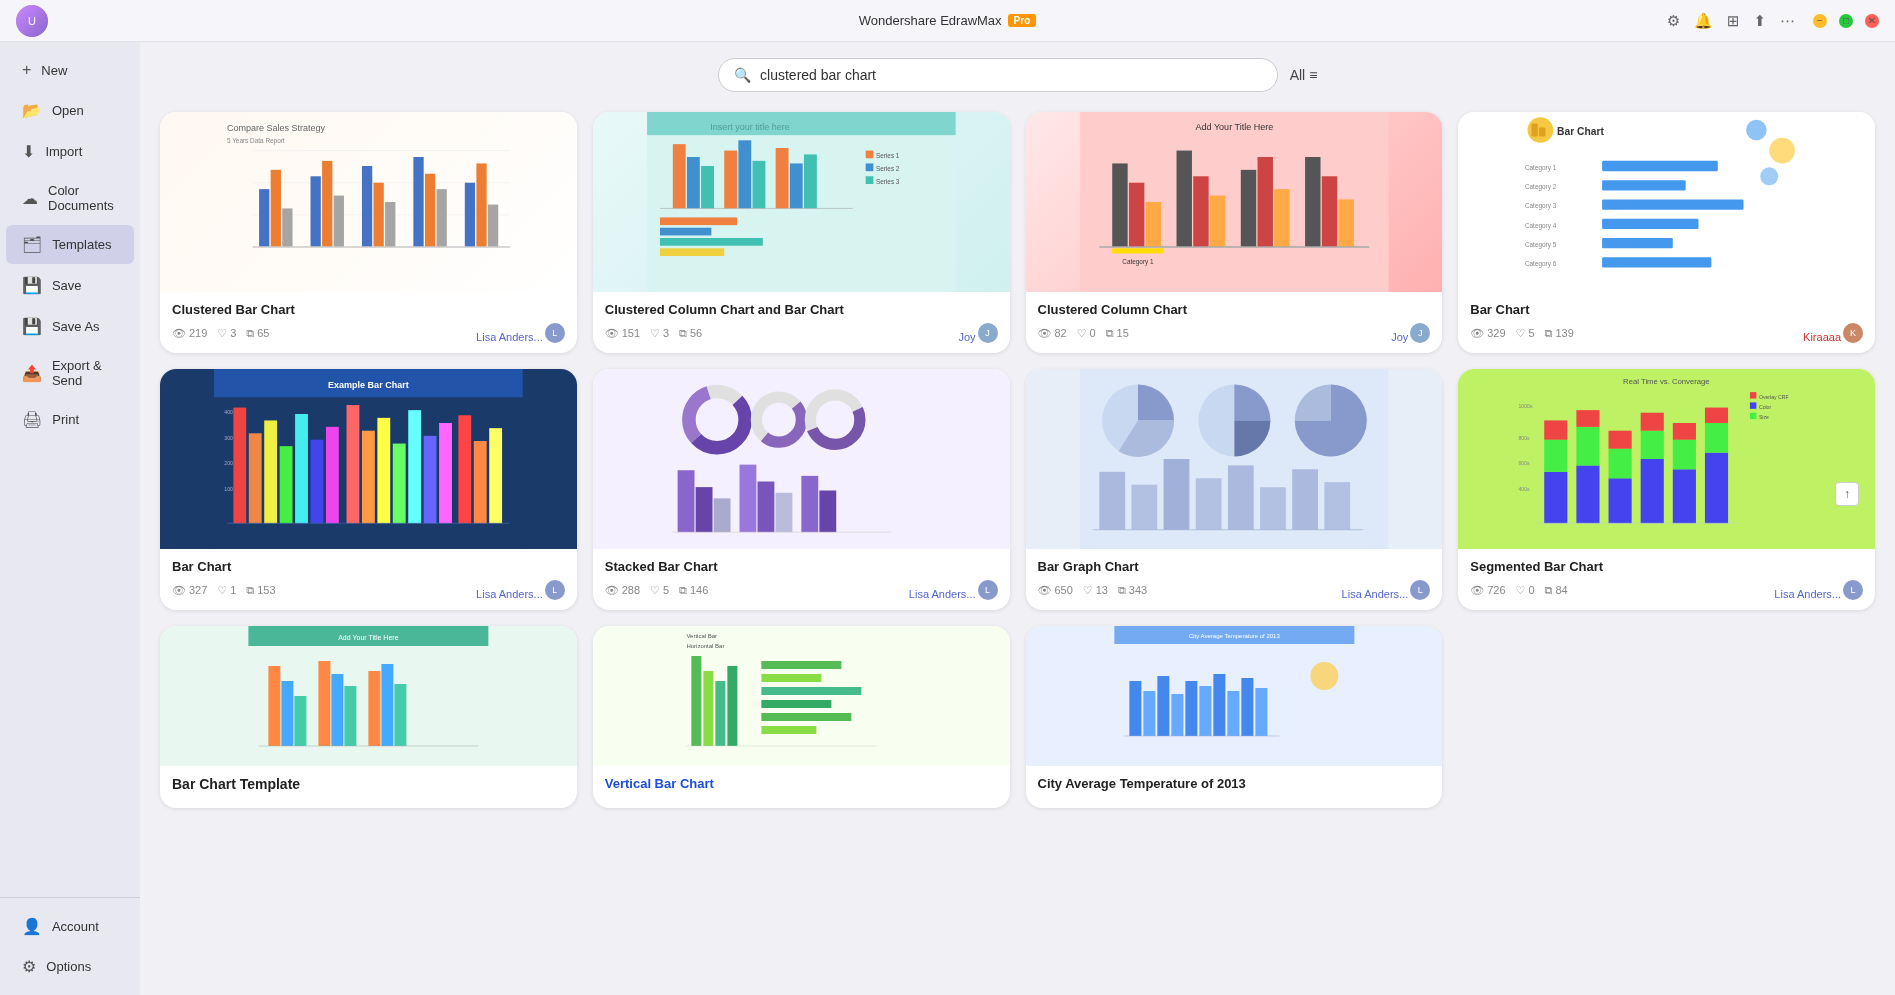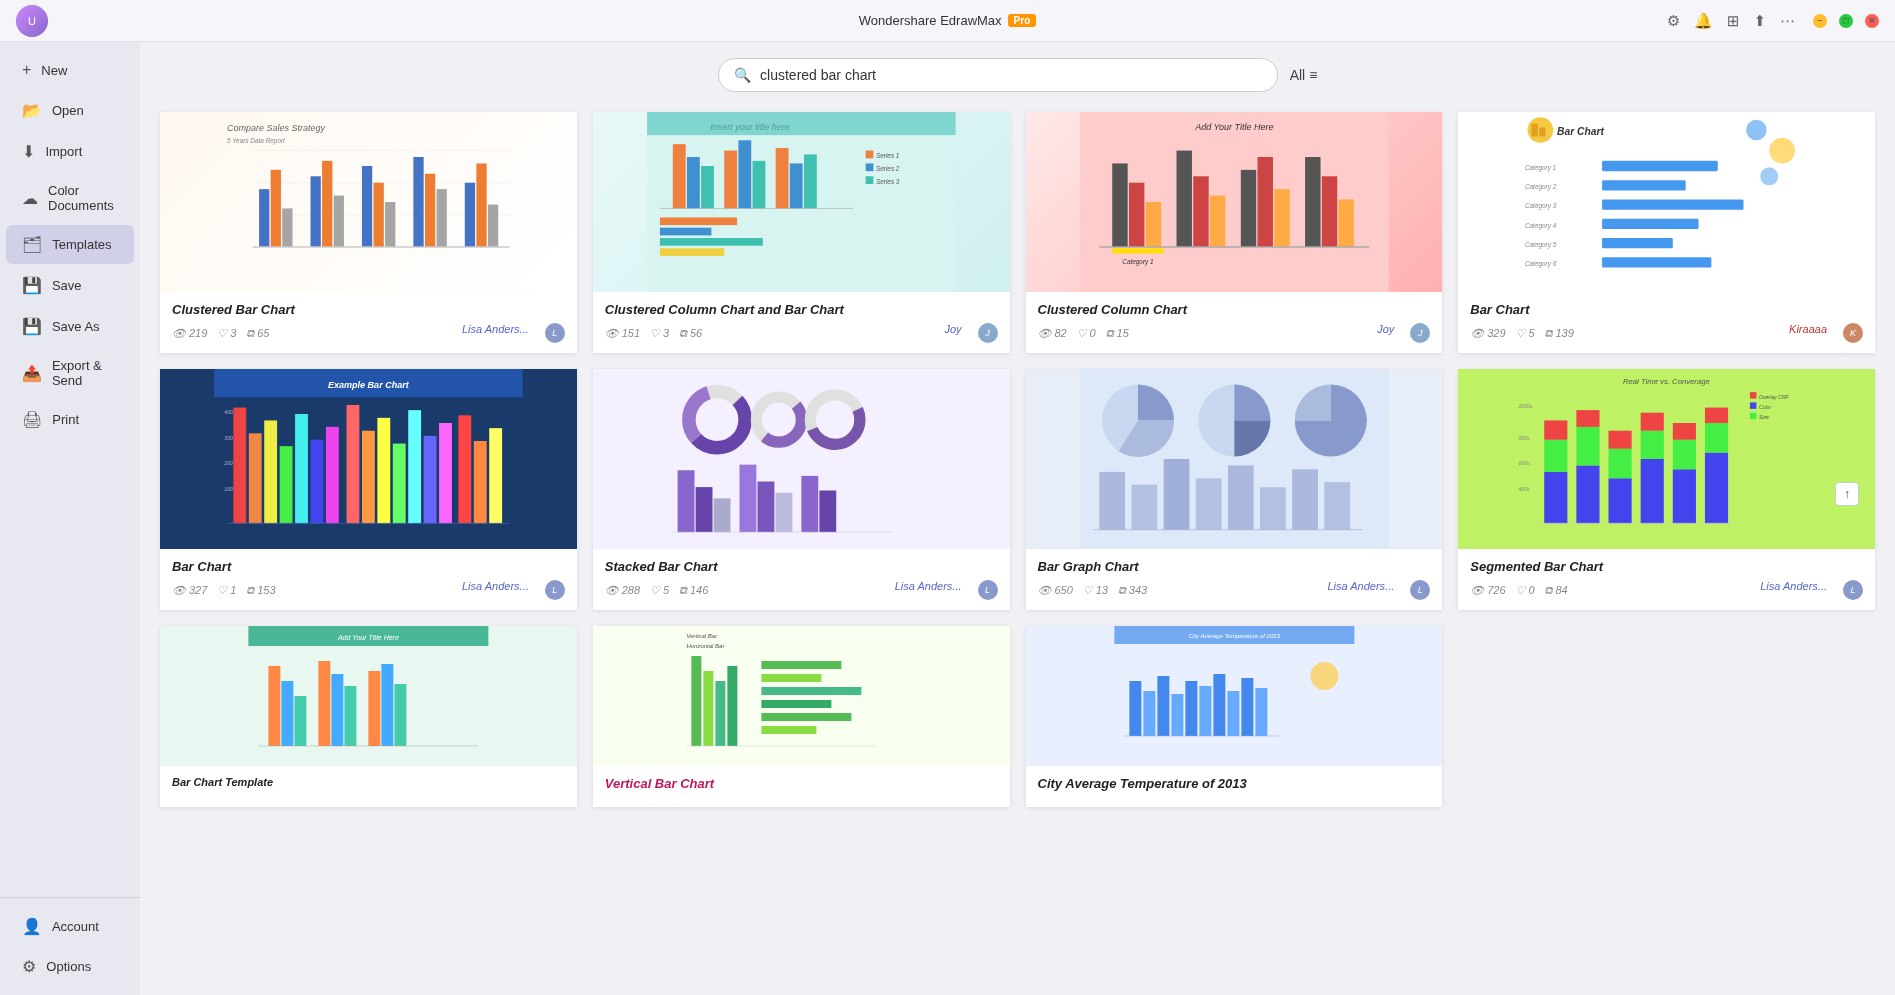--- a/index.html
+++ b/index.html
@@ -134,25 +134,24 @@
 
     
     .template-grid {
       display: grid;
       grid-template-columns: repeat(4, 1fr);
       gap: 16px;
     }
 
     .template-card {
       background: white;
-      border-radius: 0;
+      border-radius: 16px;
       overflow: hidden;
       box-shadow: 0 1px 4px rgba(0,0,0,0.1);
       cursor: pointer;
-      font-style: italic;
     }
 
     .card-preview {
       height: 180px;
       overflow: hidden;
       display: flex;
       align-items: center;
       justify-content: center;
       position: relative;
     }
@@ -174,22 +173,22 @@
       color: #888;
     }
     .card-meta .stat {
       display: flex;
       align-items: center;
       gap: 3px;
     }
     .card-author {
       margin-left: auto;
       display: flex;
-      align-items: flex-start;
-      gap: 16px;
+      align-items: flex-end;
+      gap: 2px;
       font-size: 11px;
       color: #5566cc;
     }
     .avatar {
       width: 20px; height: 20px;
       border-radius: 50%;
       background: #8899cc;
       display: flex;
       align-items: center;
       justify-content: center;
@@ -821,21 +820,21 @@
               <rect x="96" y="60" width="12" height="60" fill="#44ccaa"></rect>
 
               <rect x="120" y="45" width="12" height="75" fill="#ff8844"></rect>
               <rect x="133" y="38" width="12" height="82" fill="#44aaff"></rect>
               <rect x="146" y="58" width="12" height="62" fill="#44ccaa"></rect>
 
               <line x1="10" y1="120" x2="230" y2="120" stroke="#aaa" stroke-width="0.5"></line>
             </svg>
           </div>
           <div class="card-info">
-            <div class="card-title" style="font-size:11px;font-weight:600;color:#222;">Bar Chart Template</div>
+            <div class="card-title" style="font-size:14px;font-weight:600;color:#222;">Bar Chart Template</div>
           </div>
         </div>
 
         <div class="template-card">
           <div class="card-preview" style="height:140px;background:#f8fff0;">
             <svg viewBox="0 0 240 140" class="chart-svg">
               <text x="5" y="12" font-size="6" fill="#555">Vertical Bar</text>
               <text x="5" y="22" font-size="6" fill="#555">Horizontal Bar</text>
 
               <rect x="10" y="30" width="10" height="90" fill="#55bb55"></rect>
@@ -846,21 +845,21 @@
               <rect x="80" y="35" width="80" height="8" fill="#55bb55"></rect>
               <rect x="80" y="48" width="60" height="8" fill="#88dd44"></rect>
               <rect x="80" y="61" width="100" height="8" fill="#44bb88"></rect>
               <rect x="80" y="74" width="70" height="8" fill="#33aa66"></rect>
               <rect x="80" y="87" width="90" height="8" fill="#55bb55"></rect>
               <rect x="80" y="100" width="55" height="8" fill="#88dd44"></rect>
               <line x1="5" y1="120" x2="195" y2="120" stroke="#ccc" stroke-width="0.5"></line>
             </svg>
           </div>
           <div class="card-info">
-            <div class="card-title" style="font-size:13px;font-weight:600;color:#be185d;">Vertical Bar Chart</div>
+            <div class="card-title" style="font-size:13px;font-weight:600;color:#1d4ed8;">Vertical Bar Chart</div>
           </div>
         </div>
 
         <div class="template-card">
           <div class="card-preview" style="height:140px;background:#e8f0ff;">
             <svg viewBox="0 0 240 140" class="chart-svg">
               <rect x="0" y="0" width="240" height="18" fill="#5599ee" opacity="0.8"></rect>
               <text x="120" y="12" font-size="6" fill="white" text-anchor="middle">City Average Temperature of 2013</text>
 
               <circle cx="210" cy="50" r="14" fill="#ffcc44" opacity="0.7"></circle>

